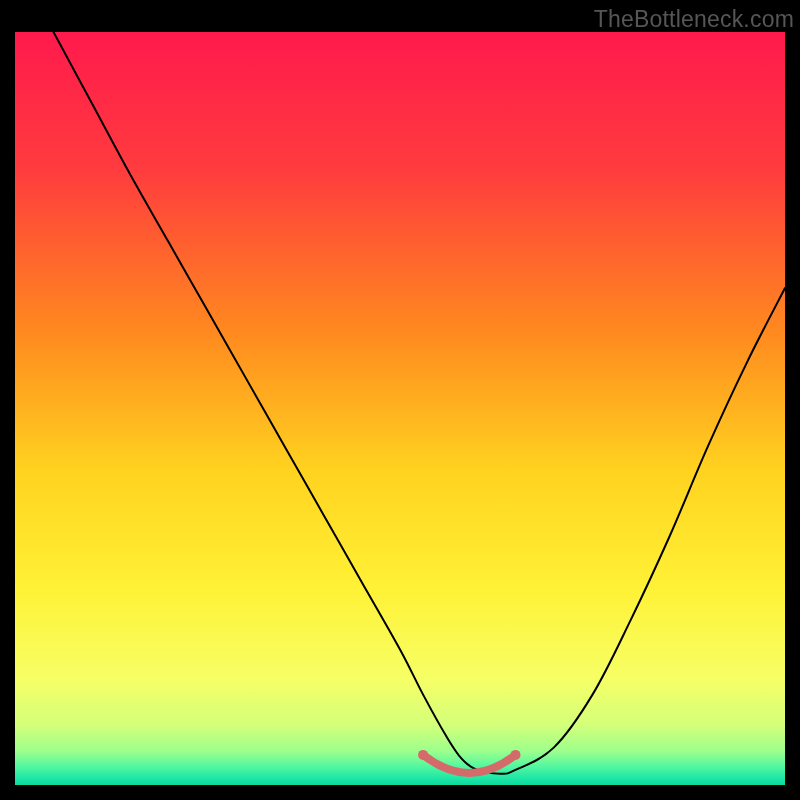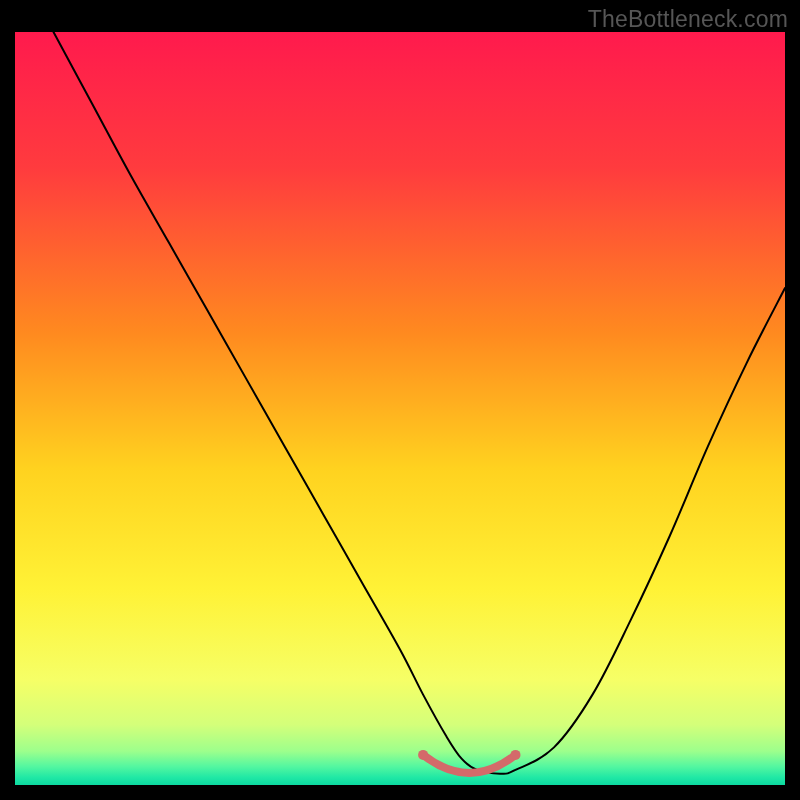--- a/index.html
+++ b/index.html
@@ -6,21 +6,21 @@
   html, body { width: 800px; height: 800px; overflow: hidden; background: #000; }
   .frame {
     position: relative;
     width: 800px;
     height: 800px;
     background: #000;
   }
   .attribution {
     position: absolute;
     top: 6px;
-    right: 12px;
+    right: 6px;
     font-family: Arial, Helvetica, sans-serif;
     font-size: 23px;
     color: #565656;
     letter-spacing: 0.2px;
     z-index: 10;
   }
   .plot-area {
     position: absolute;
     left: 15px;
     top: 32px;

